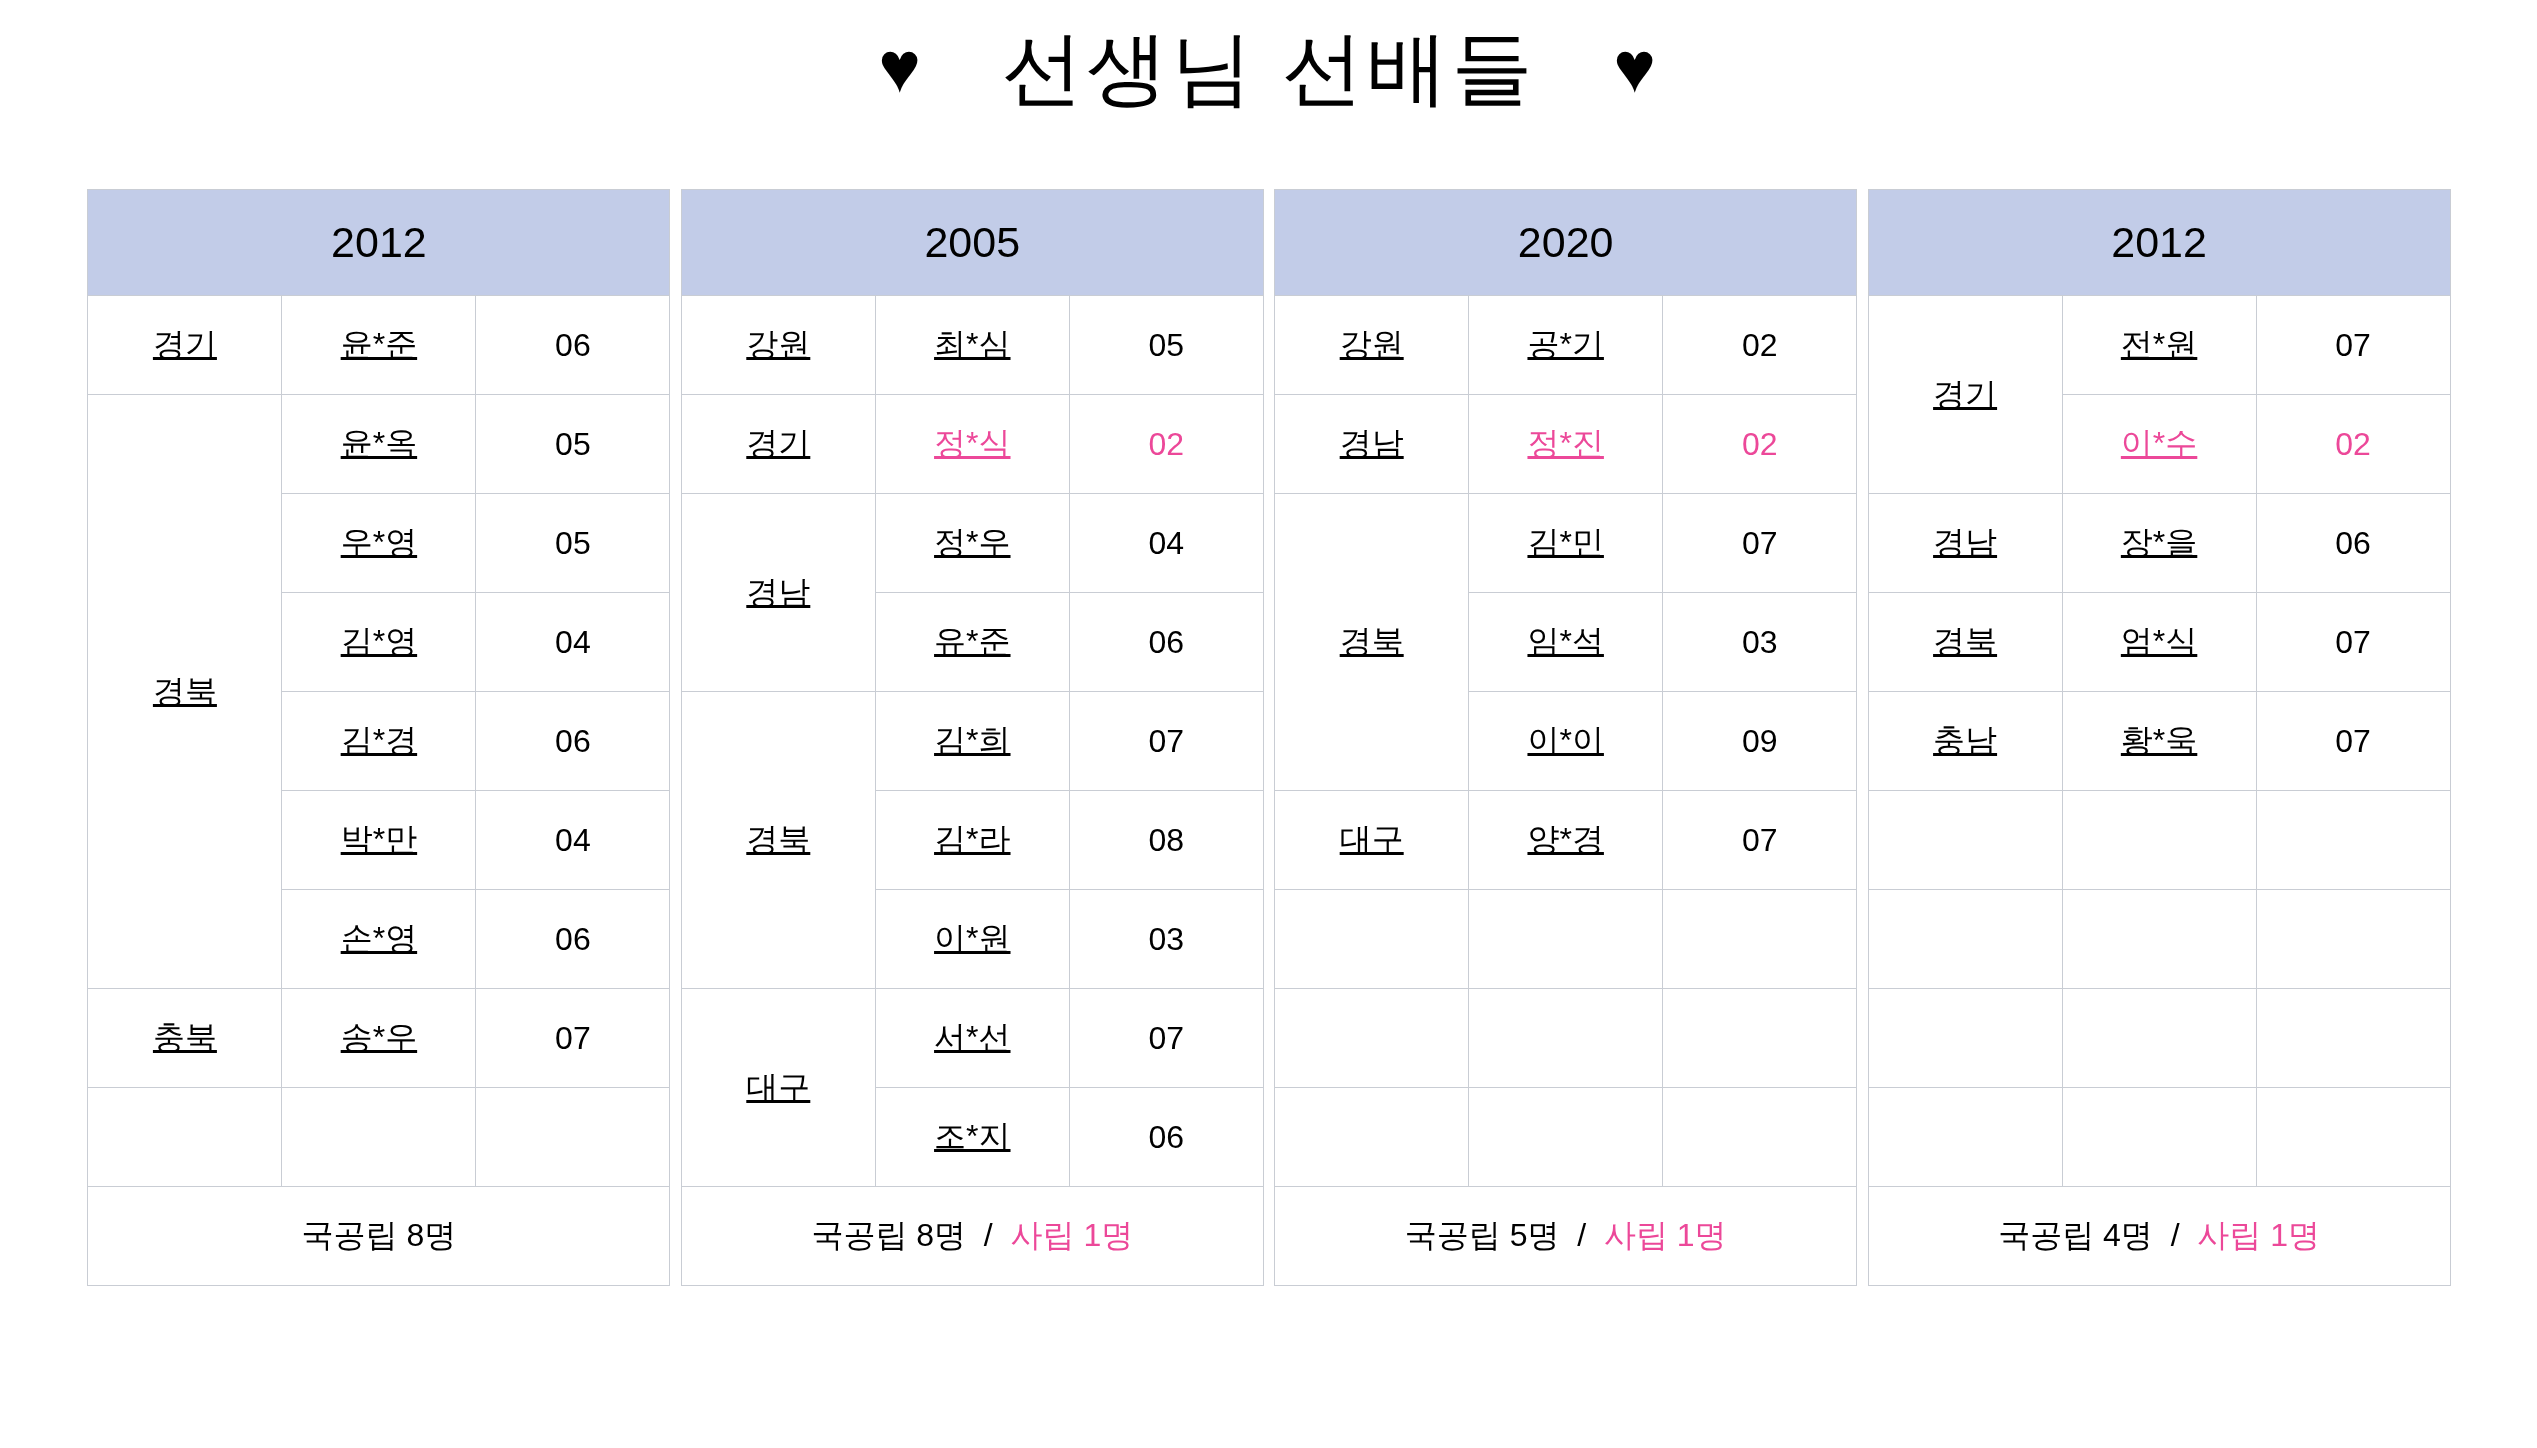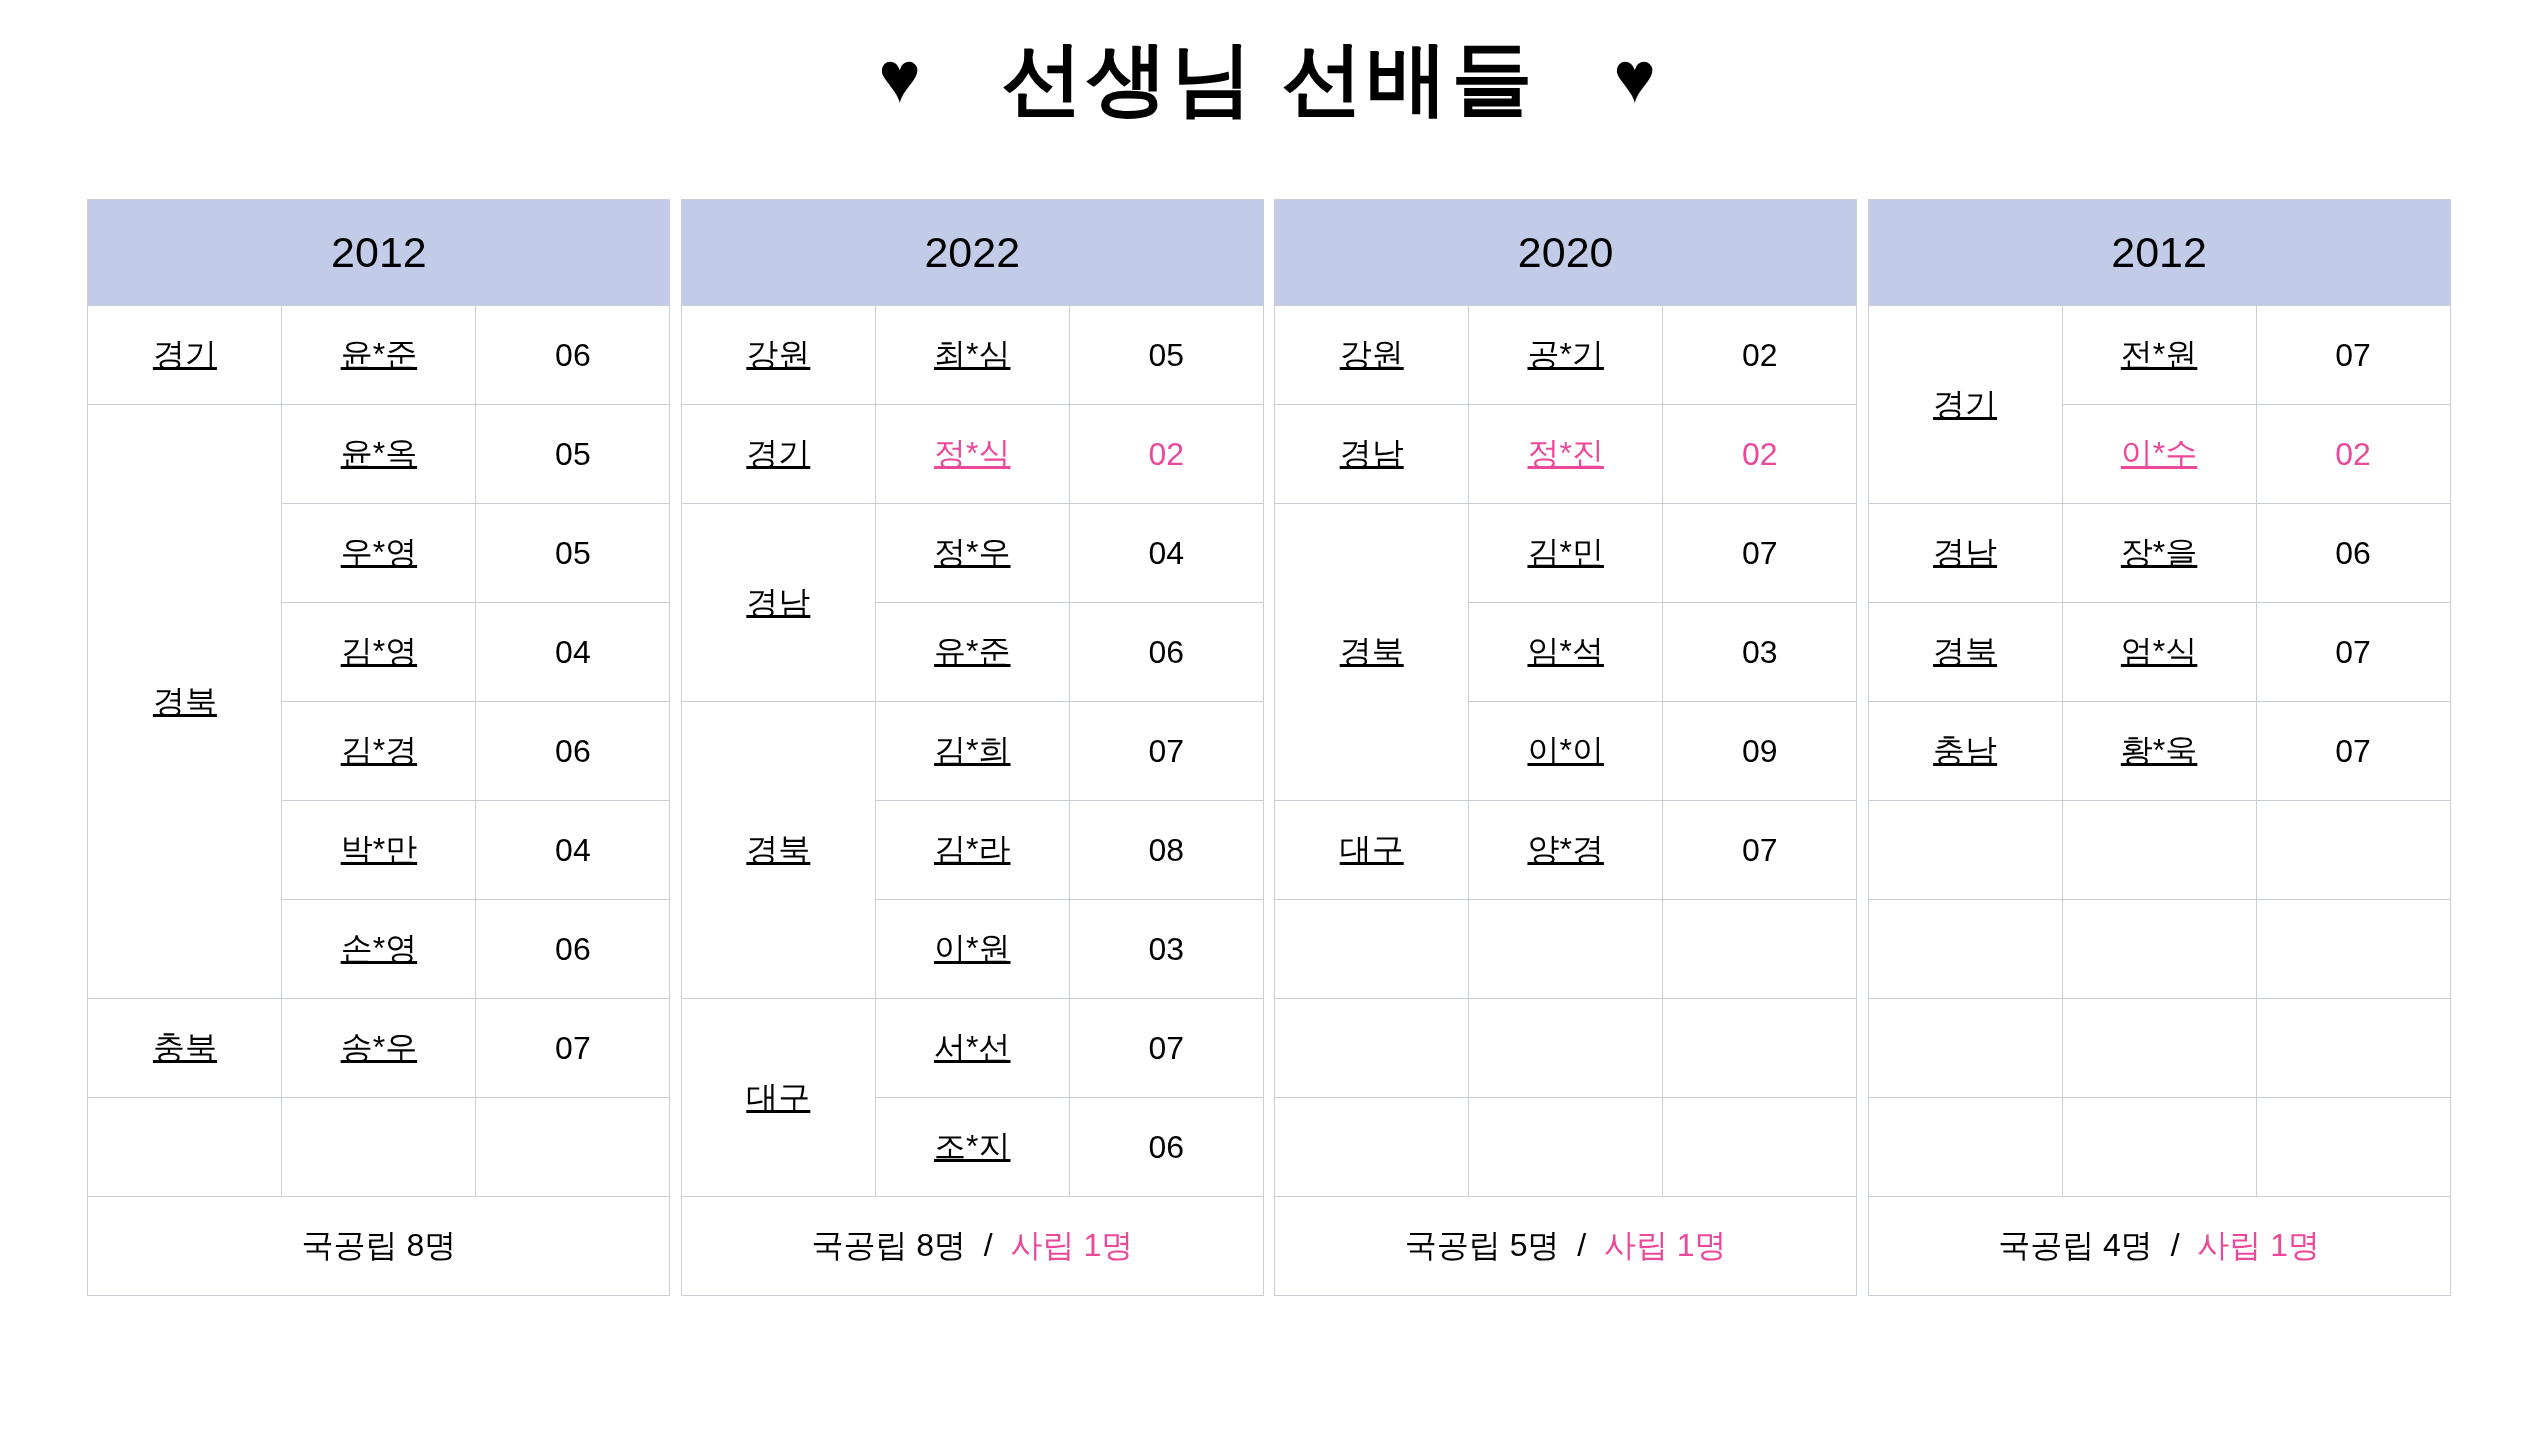--- a/index.html
+++ b/index.html
@@ -16,23 +16,23 @@
   }
   .page {
     width: 2538px;
     height: 1449px;
     position: relative;
     box-sizing: border-box;
   }
   .title {
     text-align: center;
     font-size: 81px;
-    font-weight: 700;
+    font-weight: 400;
     letter-spacing: 3.7px;
-    padding-top: 32px;
+    padding-top: 22px;
     line-height: 1.15;
     white-space: nowrap;
   }
   .title .heart {
     font-size: 72px;
     vertical-align: 3.7px;
   }
   .title .spacer {
     display: inline-block;
     width: 24.6px;
@@ -152,21 +152,21 @@
             <td class="num"></td>
           </tr>
           <tr>
             <td class="footer" colspan="3"><span>국공립 8명</span></td>
           </tr>
         </tbody>
       </table>
       <table class="year-table">
         <thead>
           <tr>
-            <th class="year-head" colspan="3">2022</th>
+            <th class="year-head" colspan="3">2005</th>
           </tr>
         </thead>
         <tbody>
           <tr>
             <td class="region">강원</td>
             <td class="name">최*심</td>
             <td class="num">05</td>
           </tr>
           <tr>
             <td class="region">경기</td>

